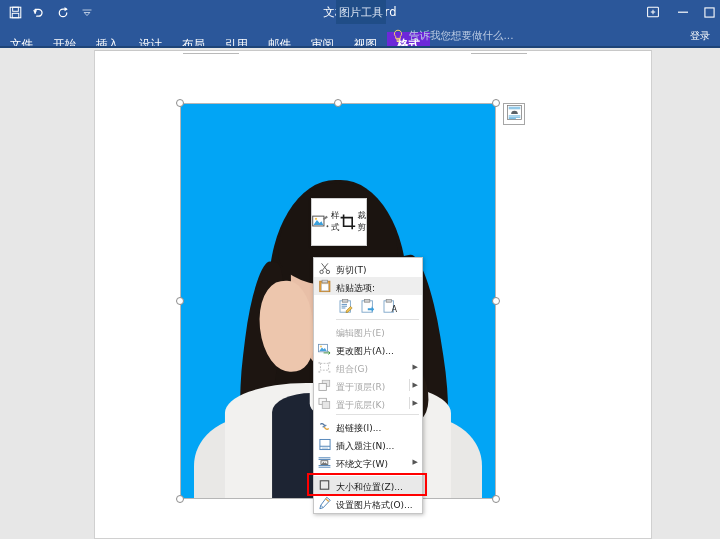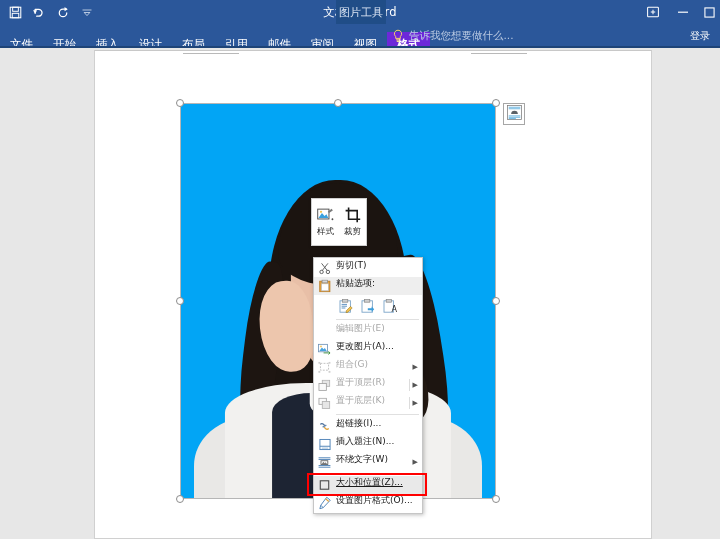--- a/index.html
+++ b/index.html
@@ -182,35 +182,35 @@
   }
 
   
   .minibar {
     position:absolute; left:311px; top:150px; width:56px; height:48px;
     background:#ffffff; border:1px solid #cfcfcf;
     box-shadow:0 1px 3px rgba(0,0,0,.22);
     display:flex; z-index:10;
   }
   .minibtn {
-    flex:1; display:flex; flex-direction:column; align-items:center; justify-content:center;
+    flex:1; display:flex; flex-direction:row; align-items:center; justify-content:center;
     gap:2px; font-size:8.5px; color:#262626;
   }
   .minibtn .mi { height:18px; display:flex; align-items:center; justify-content:center; }
 
   
   .ctxmenu {
     position:absolute; left:313px; top:209px; width:110px;
     background:#ffffff; border:1px solid #c6c6c6;
     box-shadow:1px 1px 4px rgba(0,0,0,.26);
     padding:1px 0; z-index:12;
     font-size:9px; color:#1a1a1a;
   }
   .mi-row {
-    position:relative; height:18px; display:flex; align-items:flex-start;
+    position:relative; height:18px; display:flex; align-items:flex-end;
     padding-left:22px; white-space:nowrap;
   }
   .mi-row .mi-ico {
     position:absolute; left:3px; top:50%; transform:translateY(-50%);
     width:15px; height:15px; display:flex; align-items:center; justify-content:center;
   }
   .mi-row.disabled { color:#a7a7a7; }
   .mi-row.header { background:#eeeeee; }
   .mi-row .arrow {
     position:absolute; right:4px; top:50%; transform:translateY(-50%);
@@ -219,21 +219,20 @@
   .mi-row .sub-sep {
     position:absolute; right:12px; top:3px; bottom:3px; width:1px; background:#dcdcdc;
   }
   .mi-sep { height:1px; background:#e0e0e0; margin:2px 3px 2px 22px; }
   .paste-icons {
     display:flex; align-items:center; gap:7px; height:22px; padding-left:24px;
   }
   .paste-ic { width:15px; height:16px; display:flex; align-items:center; justify-content:center; }
   .mi-row.highlight {
     background:#e9e9e9;
-    text-decoration:underline;
   }
   .redbox {
     position:absolute; left:-7px; top:-3px; width:120px; height:23px;
     border:2px solid #ff0000; pointer-events:none; z-index:20;
   }
 </style>
 </head>
 <body>
 
 <div id="app">

